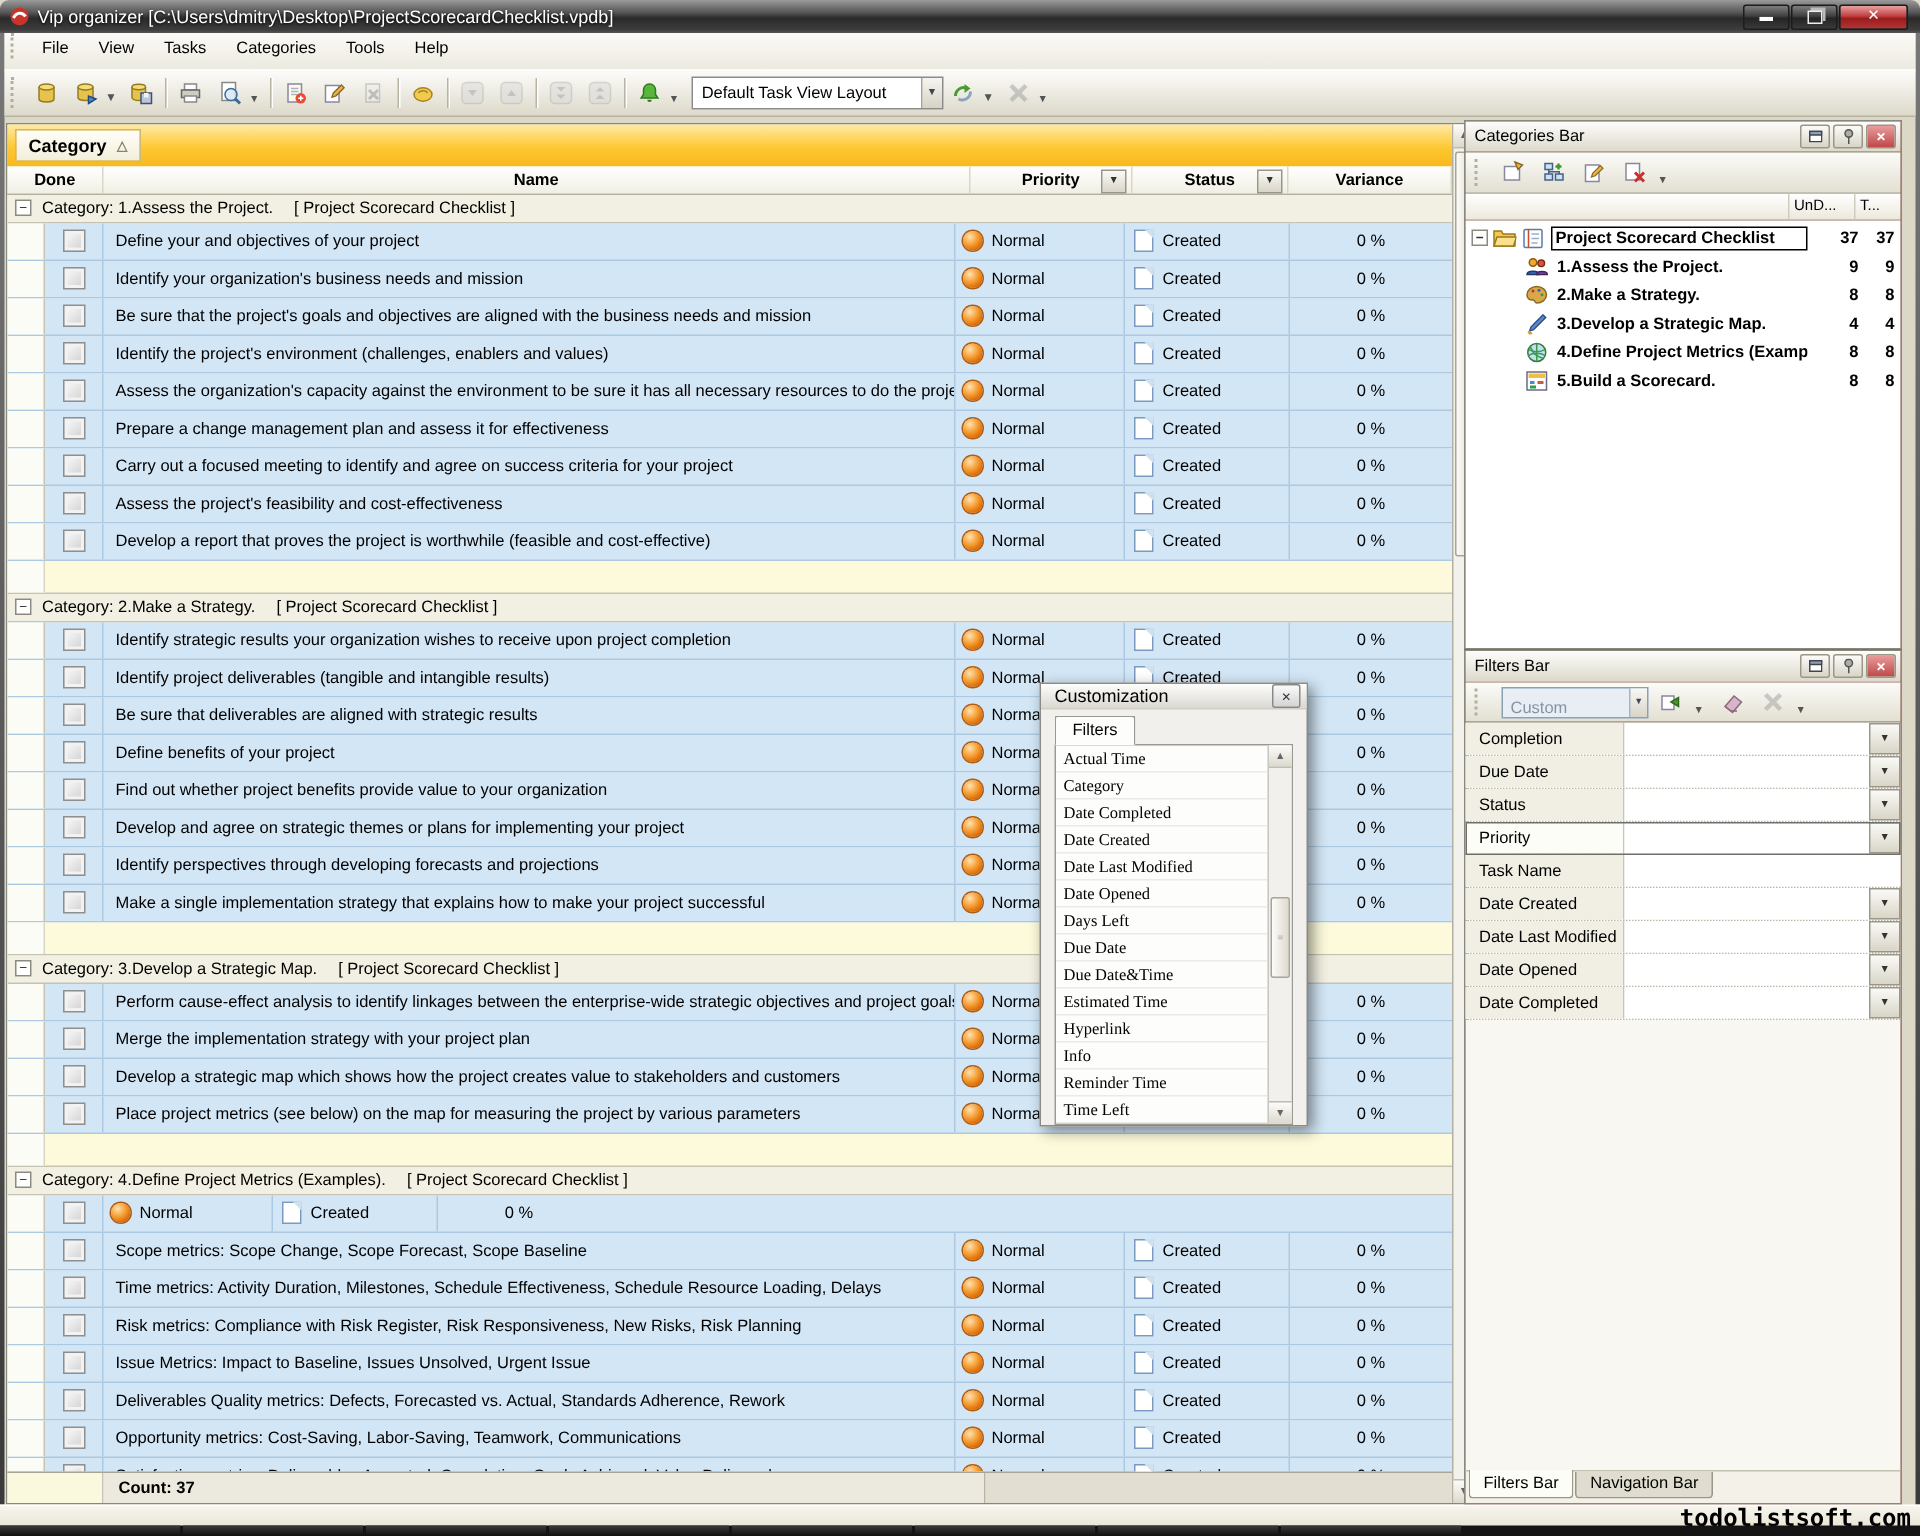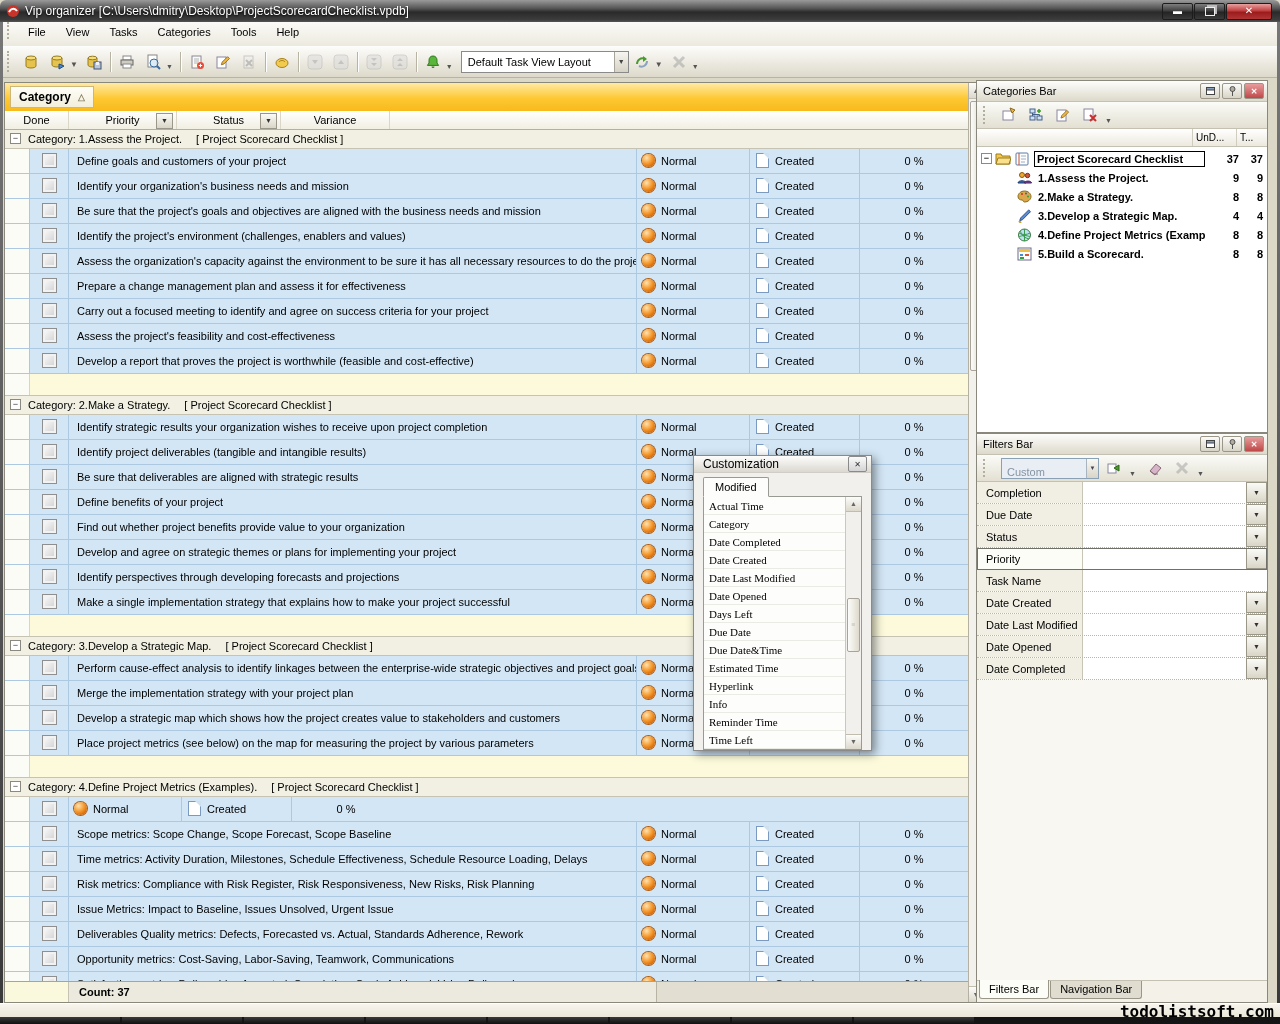--- a/index.html
+++ b/index.html
@@ -36,21 +36,21 @@
      display:flex;align-items:center;justify-content:center;font-size:7px;color:#444;}
   .dis{opacity:.45;filter:grayscale(1);}
   
   .main-panel{position:absolute;left:4px;top:82px;width:979px;height:919px;border:1px solid #8a887a;background:#fff;display:flex;}
   .main-left{width:963px;display:flex;flex-direction:column;}
   .groupbar{height:28px;background:linear-gradient(#ffe9a4,#fdc832 55%,#f8b91d);display:flex;align-items:center;padding-left:5px;}
   .groupbtn{height:20px;background:linear-gradient(#fffef8,#f3eedb);border:1px solid #cdb87a;
     display:flex;align-items:center;padding:0 8px;font-weight:bold;font-size:12px;gap:7px;}
   .sort-tri{font-size:9px;color:#8a8468;}
   .colhdr{height:18px;display:flex;background:linear-gradient(#ffffff,#f1efe3);border-bottom:1px solid #b4b0a0;
-    font-weight:normal;align-items:flex-start;}
+    font-weight:bold;align-items:flex-start;}
   .colhdr .c{border-right:1px solid #dad7c8;height:100%;display:flex;align-items:center;justify-content:center;position:relative;}
   .c-done{width:63px;} .c-name{flex:1;} .c-prio{width:107px;} .c-stat{width:103px;} .c-comp{width:108px;}
   .hfbtn{position:absolute;right:3px;top:2px;width:15px;height:14px;border:1px solid #9a968a;
     background:linear-gradient(#fafaf6,#d9d5c7);display:flex;align-items:center;justify-content:center;font-size:7px;color:#333;}
   .list-body{height:852px;overflow:hidden;background:#fff;}
   .grow{height:18px;border-bottom:1px solid #c6c3b3;background:#f1f0e2;display:flex;align-items:center;}
   .minus{width:9px;height:9px;border:1px solid #8a8a80;background:#fff;margin:0 7px 0 5px;
     display:flex;align-items:center;justify-content:center;font-size:9px;line-height:7px;color:#333;}
   .glab{white-space:nowrap;} .gsuf{margin-left:14px;white-space:nowrap;}
   .trow{height:24px;border-bottom:1px solid #adc9e2;display:flex;background:#d3e6f5;}
@@ -307,20 +307,21 @@
   <div class="main-panel">
     <div class="main-left">
       <div class="groupbar">
         <span class="groupbtn">
           <span>Category</span>
           <span class="sort-tri">△</span>
         </span>
       </div>
       <div class="colhdr">
         <span class="c c-done">Done</span>
+        <span class="c c-name">Name</span>
         <span class="c c-prio">
           <span>Priority</span>
           <span class="hfbtn">▼</span>
         </span>
         <span class="c c-stat">
           <span>Status</span>
           <span class="hfbtn">▼</span>
         </span>
         <span class="c c-comp">Variance</span>
       </div>
@@ -328,21 +329,21 @@
           <div class="grow">
             <span class="minus">−</span>
             <span class="glab">Category: 1.Assess the Project.</span>
             <span class="gsuf">[ Project Scorecard Checklist ]</span>
           </div>
           <div class="trow">
             <span class="tind"></span>
             <span class="tdone">
               <span class="cb"></span>
             </span>
-            <span class="tname">Define goals and customers of your project</span>
+            <span class="tname">Define your and objectives of your project</span>
             <span class="tprio">
               <span class="sphere"></span>
               <span>Normal</span>
             </span>
             <span class="tstat">
               <span class="page"></span>
               <span>Created</span>
             </span>
             <span class="tcomp">0 %</span>
           </div>
@@ -1074,21 +1075,21 @@
       <span class="ptab">Navigation Bar</span>
     </div>
   </div>
 
   <div class="dialog">
     <div class="dtitle">
       <span class="dt">Customization</span>
       <span class="dclose">✕</span>
     </div>
     <div class="dtabs">
-      <span class="dtab">Modified</span>
+      <span class="dtab">Filters</span>
     </div>
     <div class="dbox">
       <div class="dlist">
           <div class="ditem">Actual Time</div>
           <div class="ditem">Category</div>
           <div class="ditem">Date Completed</div>
           <div class="ditem">Date Created</div>
           <div class="ditem">Date Last Modified</div>
           <div class="ditem">Date Opened</div>
           <div class="ditem">Days Left</div>

